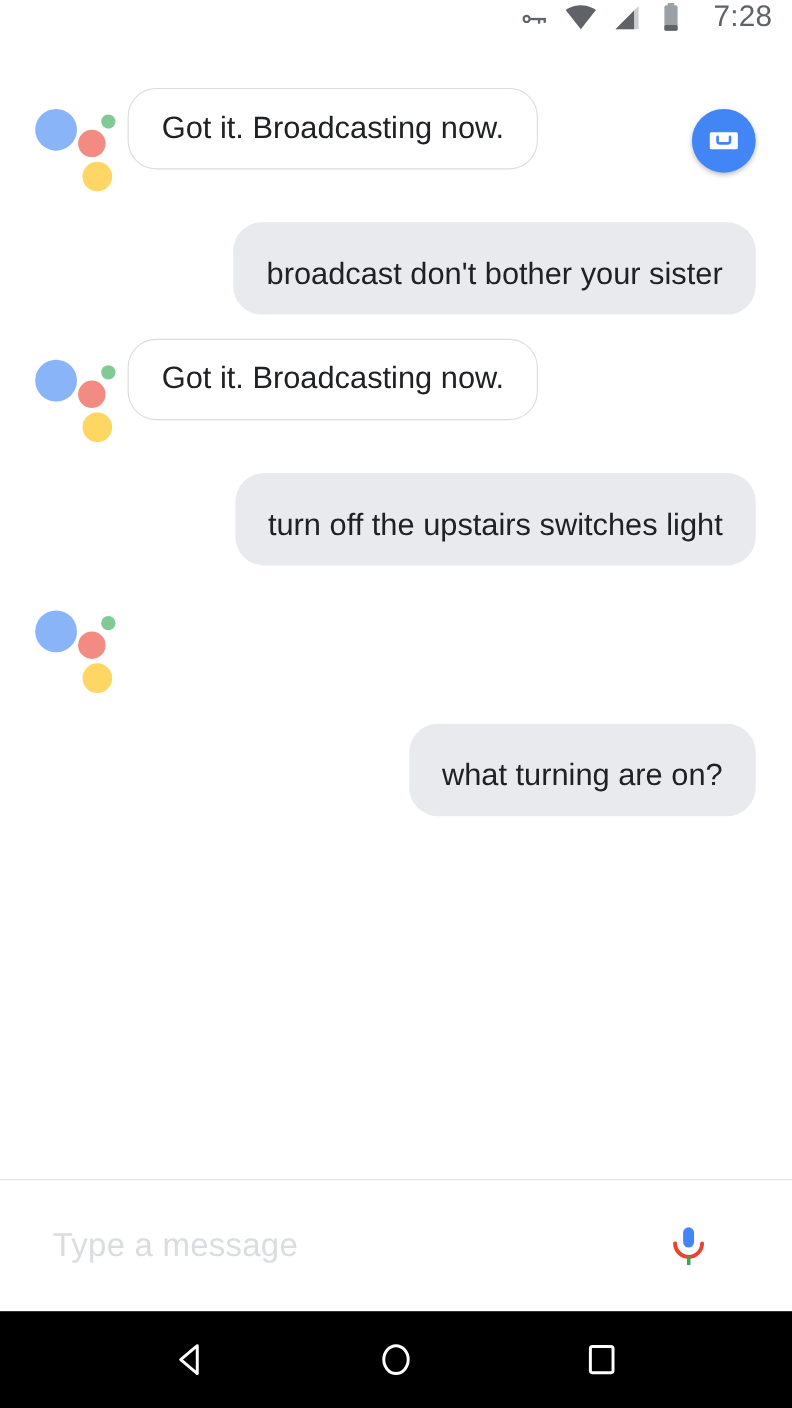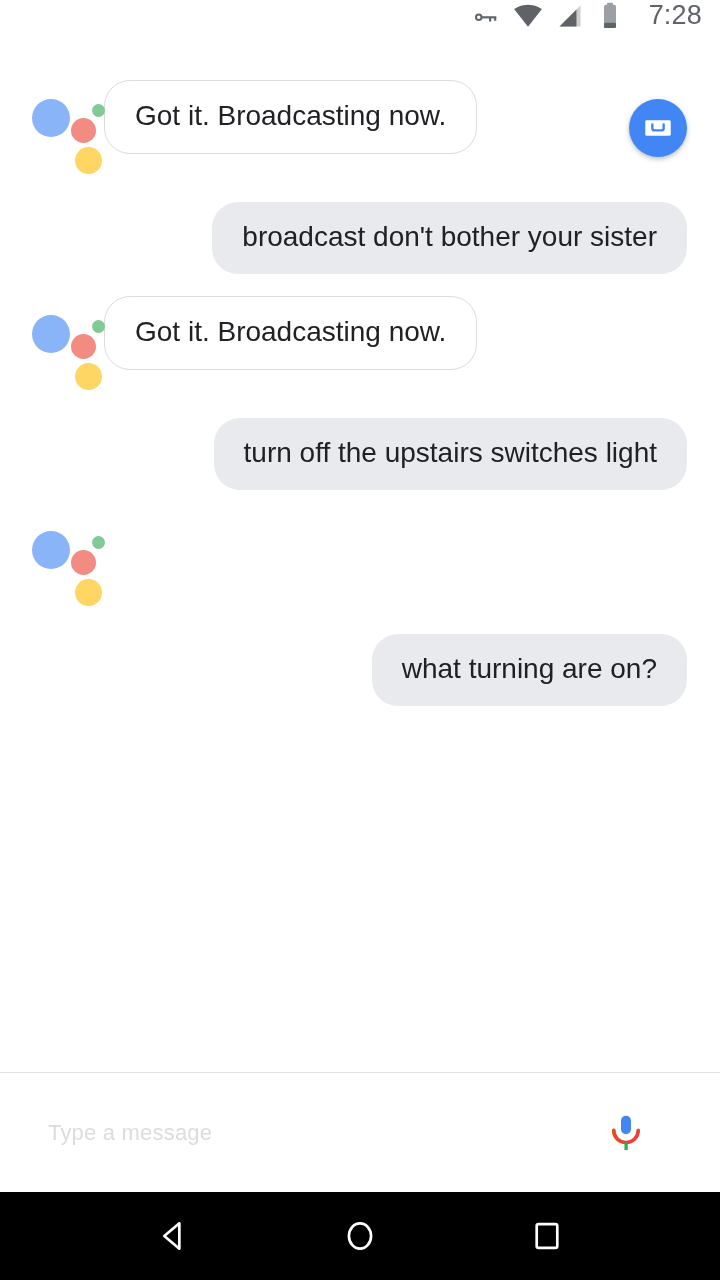--- a/index.html
+++ b/index.html
@@ -84,31 +84,32 @@
   .dot-green  { width: 13px; height: 13px; left: 62px; top: 12px; background: #81c995; }
   .dot-yellow { width: 27px; height: 27px; left: 45px; top: 55px; background: #fdd663; }
 
   
   .bubble {
     font-size: 28px;
     line-height: 46px;
     color: #202124;
     box-sizing: border-box;
     max-width: 560px;
+    margin-left: 12px;
   }
   .bubble.assistant-bubble {
     background: #ffffff;
     border: 1.5px solid #dadce0;
     border-radius: 26px;
     padding: 12px 30px 14px 30px;
   }
   .bubble.user-bubble {
     background: #e8eaed;
     border-radius: 26px;
-    padding: 12px 30px 14px 30px;
+    padding: 24px 30px 14px 30px;
   }
 
   
   .broadcast-btn {
     width: 58px;
     height: 58px;
     min-width: 58px;
     border-radius: 50%;
     background: #4285f4;
     margin-left: auto;
@@ -128,21 +129,21 @@
     height: 120px;
     background: #ffffff;
     border-top: 1.5px solid #e0e0e0;
     display: flex;
     align-items: center;
     padding: 0 36px 0 48px;
     box-sizing: border-box;
   }
   .input-placeholder {
     flex: 1;
-    font-size: 22px;
+    font-size: 30px;
     color: #dadce0;
     letter-spacing: 0.2px;
     background: transparent;
     border: none;
     outline: none;
     font-family: "Liberation Sans", sans-serif;
     padding: 0;
   }
   .input-placeholder::placeholder { color: #dadce0; opacity: 1; }
   .mic-btn {

